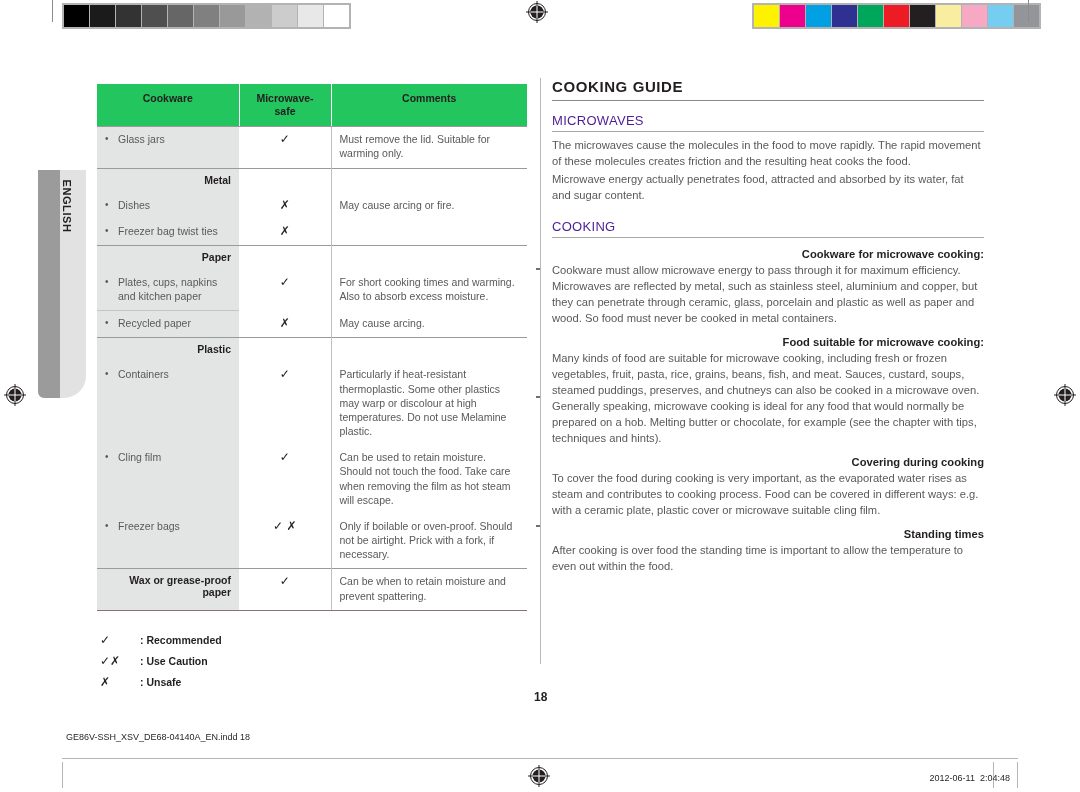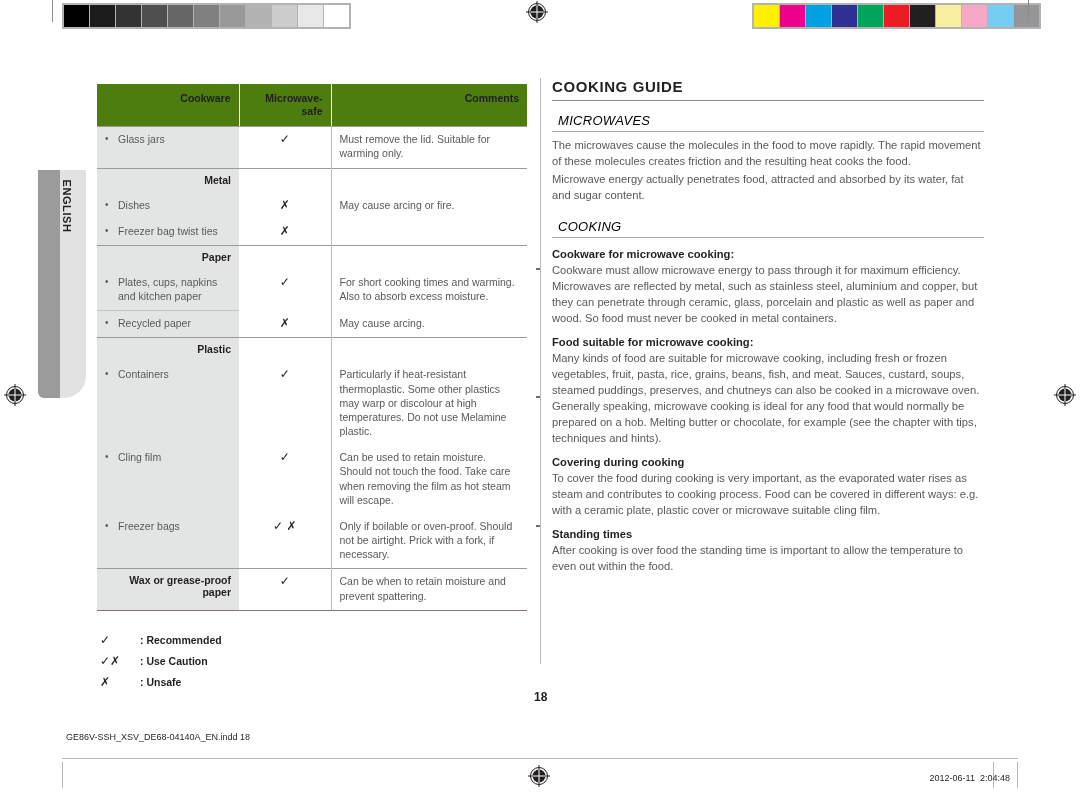--- a/index.html
+++ b/index.html
@@ -129,24 +129,24 @@
   table.cookware col.c3 { width: 196px; }
 
   table.cookware th,
   table.cookware td {
     vertical-align: top;
     padding: 5px 8px 7px 8px;
     box-sizing: border-box;
     border: 0;
   }
   table.cookware thead th {
-    background: #4d7c0f;
+    background: #22c55e;
     font-weight: bold;
     font-size: 10.5px;
-    text-align: right;
+    text-align: center;
     line-height: 1.2;
     padding-top: 8px;
     padding-bottom: 9px;
     border-bottom: 1px solid #9a9a9a;
   }
   table.cookware thead th.thc1 { border-right: 1px solid #ffffff; }
   table.cookware thead th.thc2 { border-right: 1px solid #ffffff; }
 
   table.cookware td.col1 {
     background: #e3e5e5;
@@ -233,42 +233,42 @@
   }
   .rule-heavy {
     height: 1px;
     background: #8a8a8a;
     margin-bottom: 12px;
   }
   h2.sec-title {
     font-size: 13px;
     font-weight: normal;
     letter-spacing: 0.3px;
-    margin: 0 0 3px 6px;
+    margin: 0 0 3px 0;
     padding: 0;
-    color: #000000;
-    font-style: italic;
+    color: #4c1d95;
   }
   .rule-light {
     height: 1px;
     background: #a8a8a8;
     margin-bottom: 5px;
   }
   p.body-text {
     margin: 0 0 2px 0;
     font-size: 11.2px;
     line-height: 1.43;
     color: #58595b;
   }
   h3.sub-head {
     margin: 8px 0 0 0;
     font-size: 11.2px;
     font-weight: bold;
     color: #231f20;
     line-height: 1.43;
+    text-align: right;
   }
   .block-gap { height: 14px; }
 
   
   #page-number {
     position: absolute;
     left: 534px;
     top: 690px;
     font-size: 12px;
     font-weight: bold;

